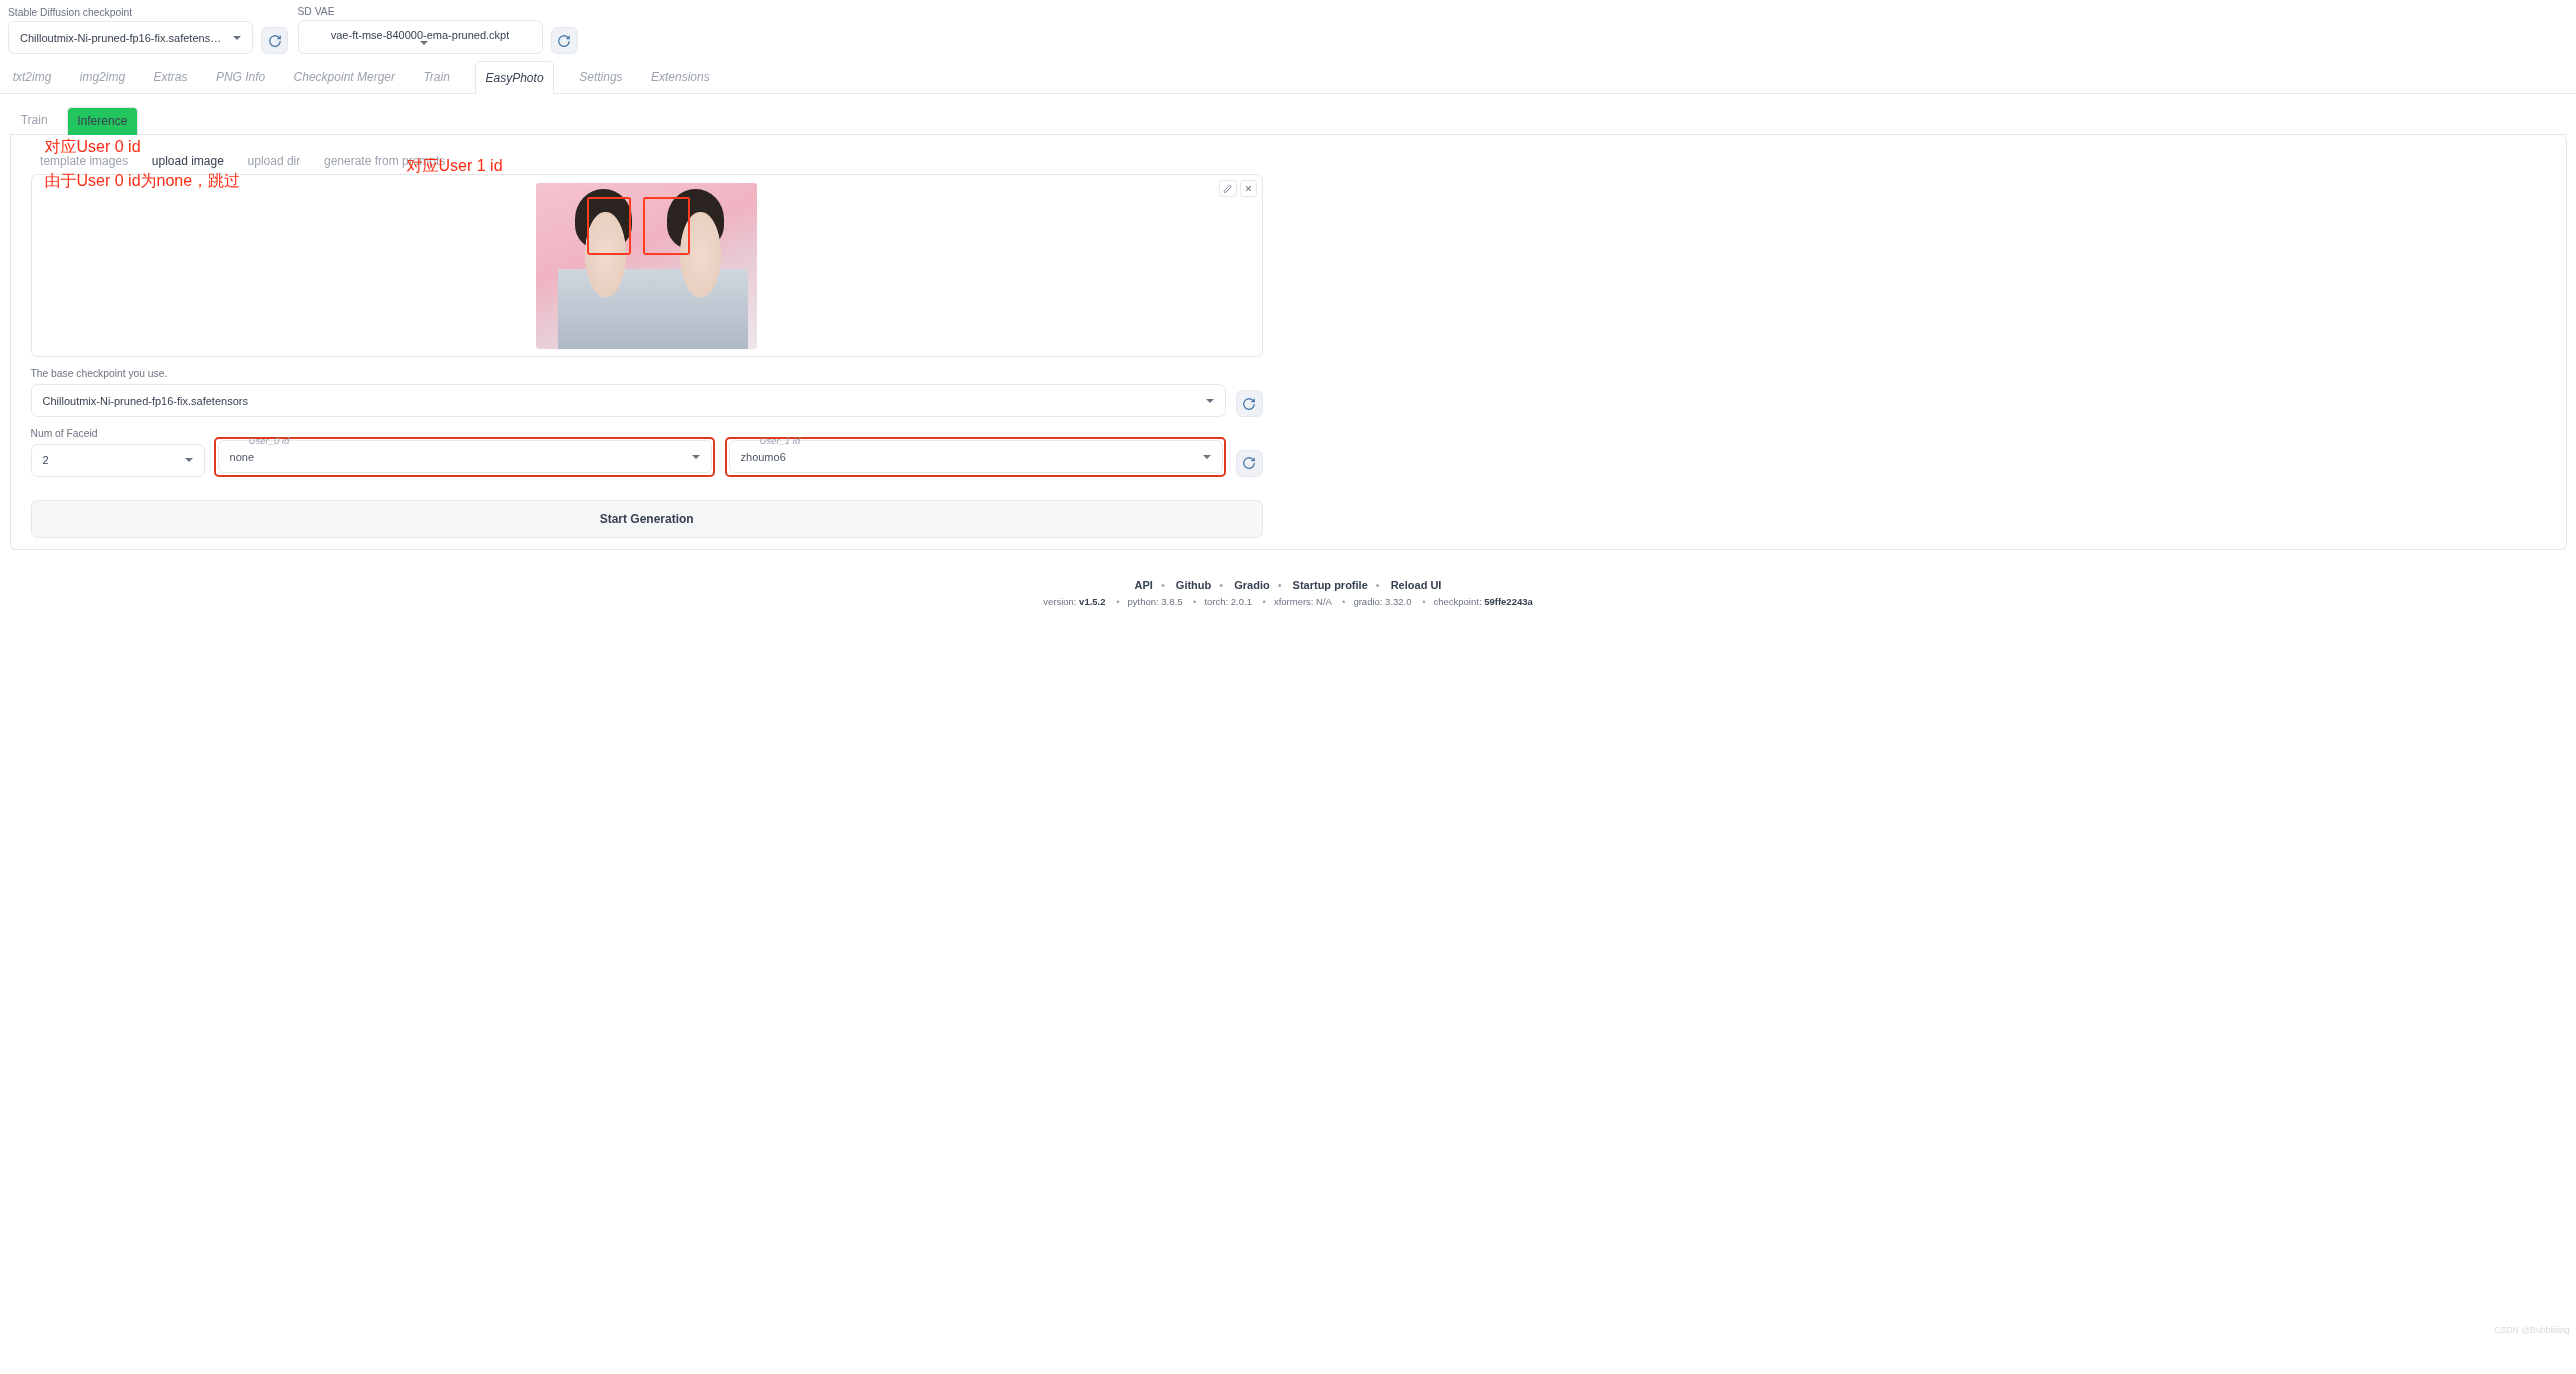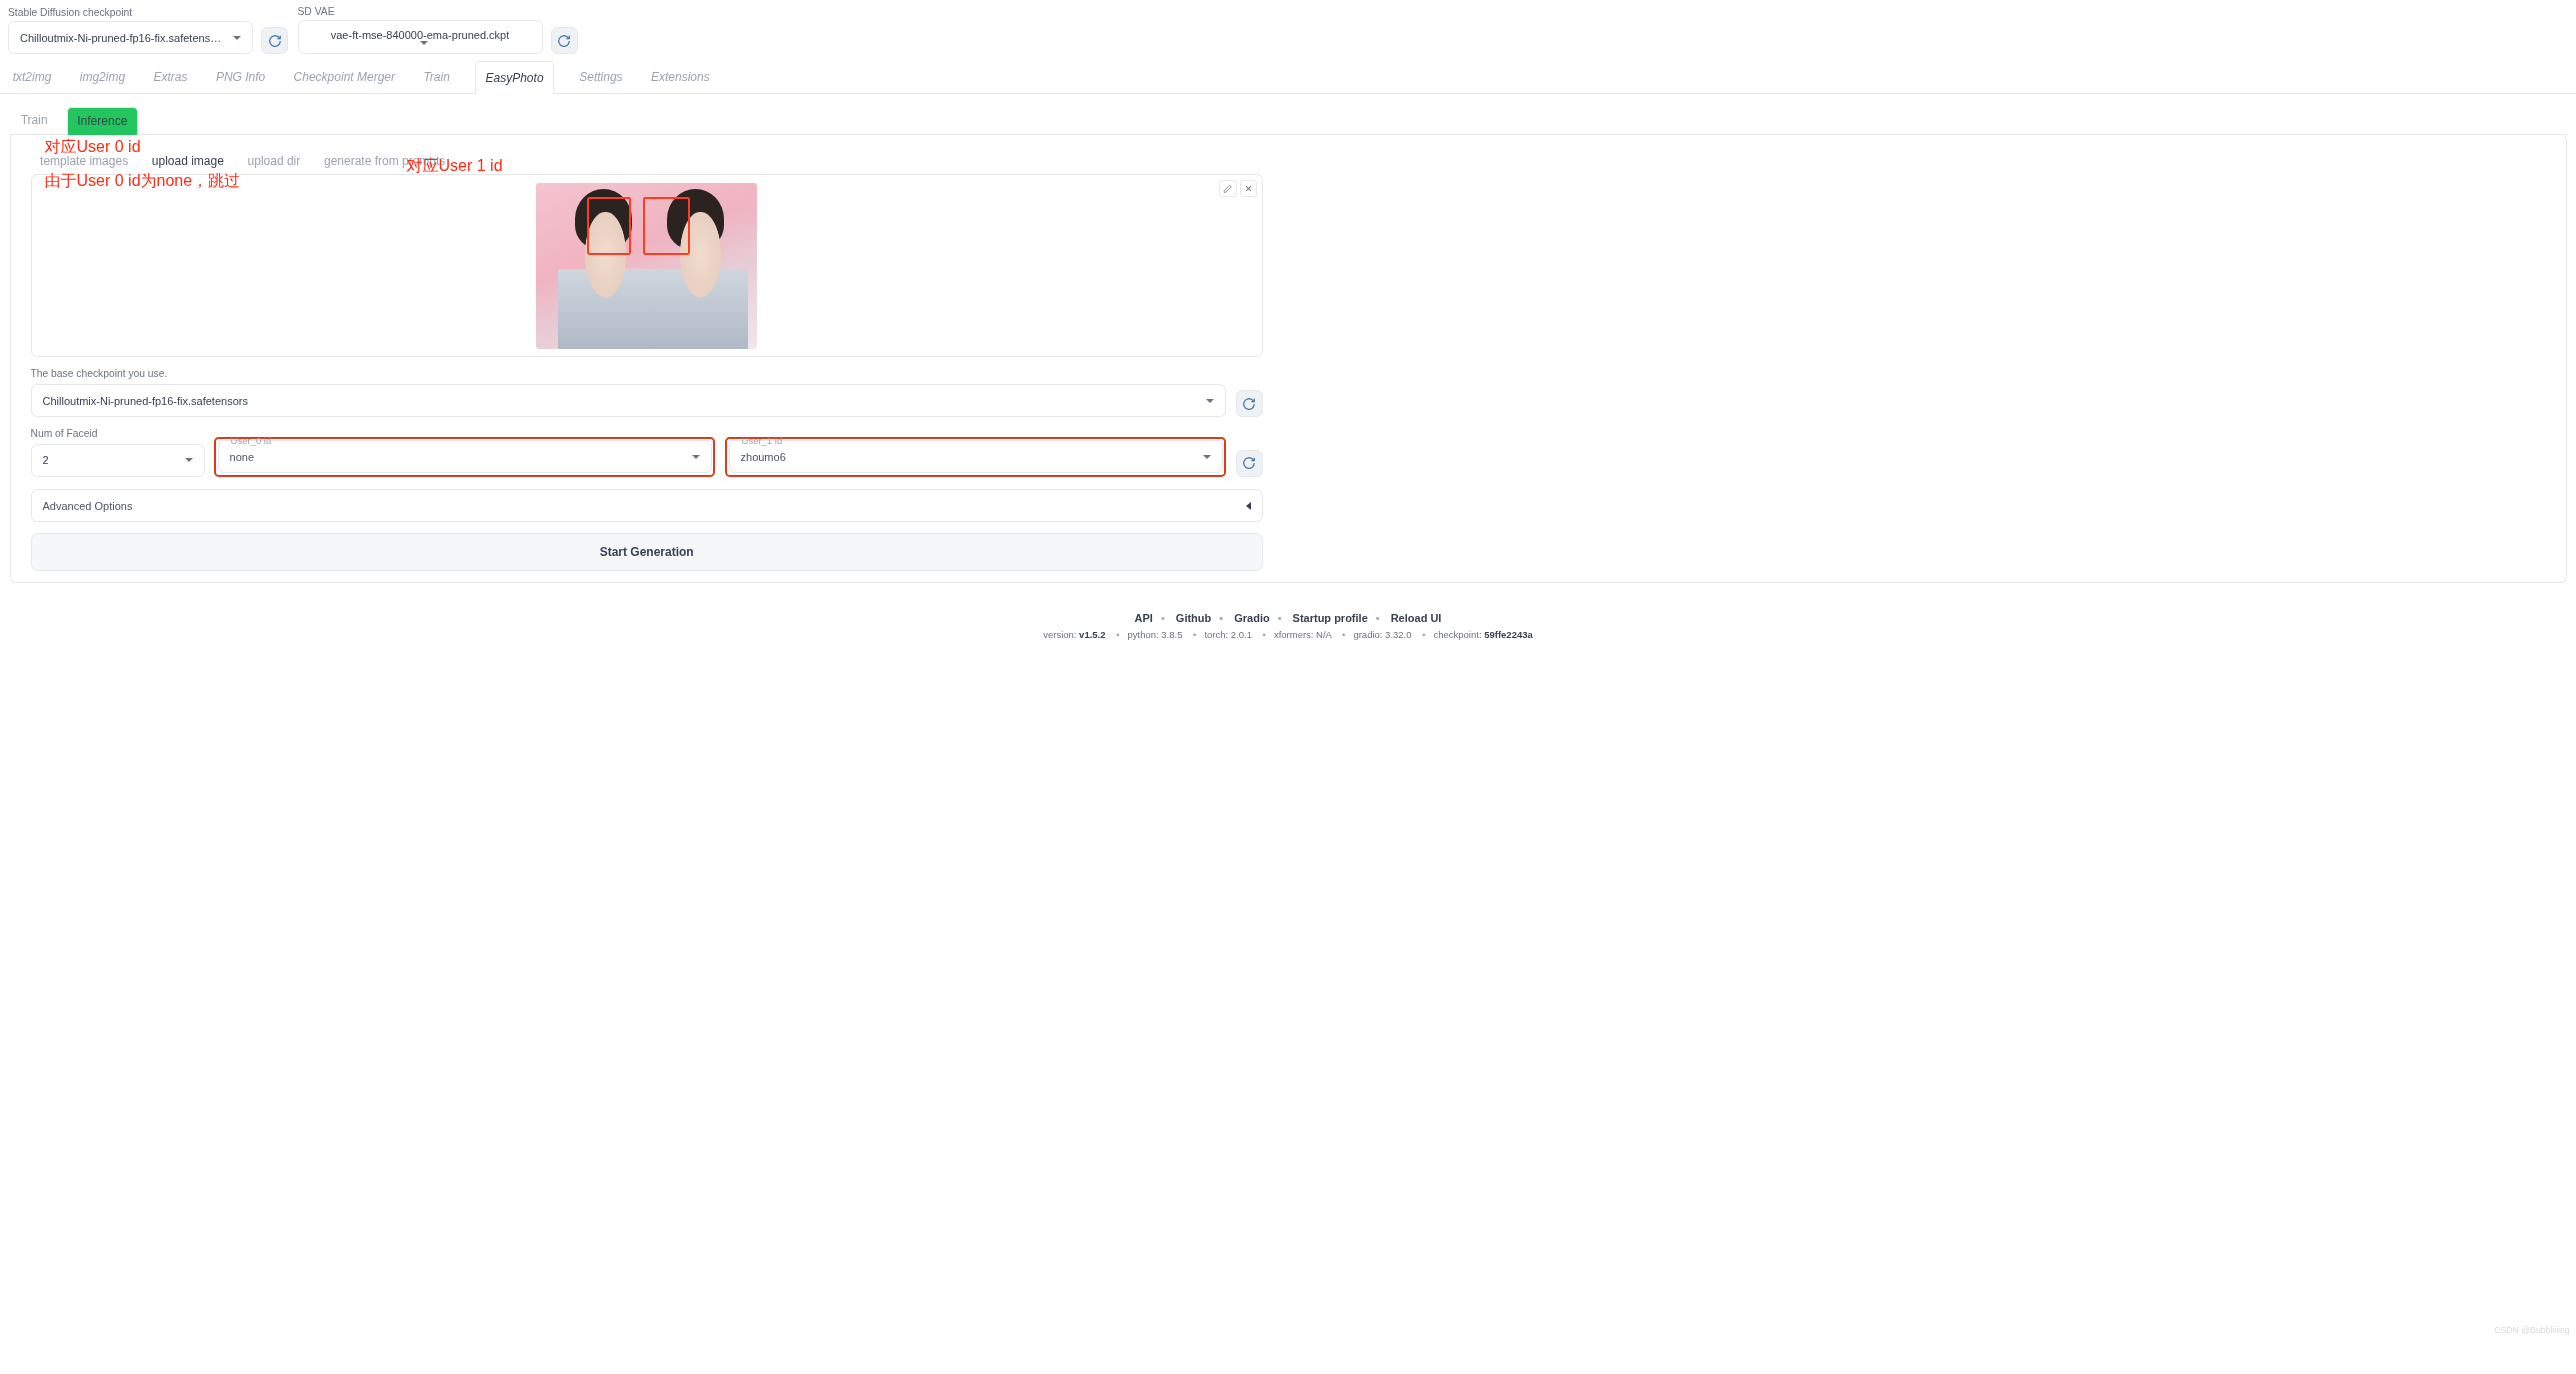--- a/index.html
+++ b/index.html
@@ -59,21 +59,21 @@
     .anno.a3 { left: 376px; top: 12.6px; }
 
     .section-label { font-size: 10.3px; color: #6b7280; margin: 11px 0 4.7px; }
     .help-text { font-size: 10.3px; color: #6b7280; }
     .row { display: flex; gap: 9.5px; align-items: flex-end; }
     .field { flex: 1; }
     .field.small { flex: 0 0 174px; }
     .field.boxed { border: 2.4px solid #e03a1c; border-radius: 4.7px; padding: 1.6px; }
 
     .input-wrapper { border: 0.8px solid #e5e7eb; border-radius: 6.3px; background: #fff; padding: 8px 11px; display: flex; align-items: center; justify-content: space-between; min-height: 33px; }
-    .input-wrapper .lab { font-size: 9.5px; color: #9ca3af; position: absolute; margin-top: -35px; margin-left: 1px; }
+    .input-wrapper .lab { font-size: 9.5px; color: #9ca3af; position: absolute; margin-top: -35px; margin-left: 19px; font-style: italic; }
     .field.boxed .input-wrapper .lab { margin-top: -32px; }
 
     .genres-label { font-size: 12px; color: #374151; font-weight: 500; margin-bottom: 6.3px; }
     .gen-box { border: 0.8px solid #e6e6e6; border-radius: 6.3px; height: 183px; display: flex; align-items: center; justify-content: center; }
     .img-icon { width: 16px; height: 16px; color: #c2c7cd; }
 
     .gray-box { border: 0.8px solid #e6e6e6; border-radius: 6.3px; padding: 9.5px 11px; background: #fff; }
     .adv-options { display: flex; align-items: center; justify-content: space-between; cursor: pointer; }
 
     .start-btn { margin-top: 11px; width: 100%; border: 0.8px solid #e6e6e6; background: #f6f7f9; border-radius: 6.3px; padding: 11px; text-align: center; color: #374151; font-weight: 600; font-size: 12px; cursor: pointer; }
@@ -218,24 +218,20 @@
           </div>
           <div class="icon-btn">
             <svg class="refresh-icon" viewBox="0 0 24 24" fill="none" stroke="currentColor" stroke-width="2.2">
                 <path d="M21 12a9 9 0 1 1-3-6.7L21 8"></path>
                 <path d="M21 3v5h-5"></path>
               </svg>
           </div>
         </div>
 
         <div style="height:12.6px"></div>
-        <div class="gray-box adv-options">
-          <span>Advanced Options</span>
-          <span class="tri-left"></span>
-        </div>
 
         <div class="start-btn">Start Generation</div>
       </div>
 
     </div>
   </div>
 </div>
 
 <div class="footer">
   <div class="links">

